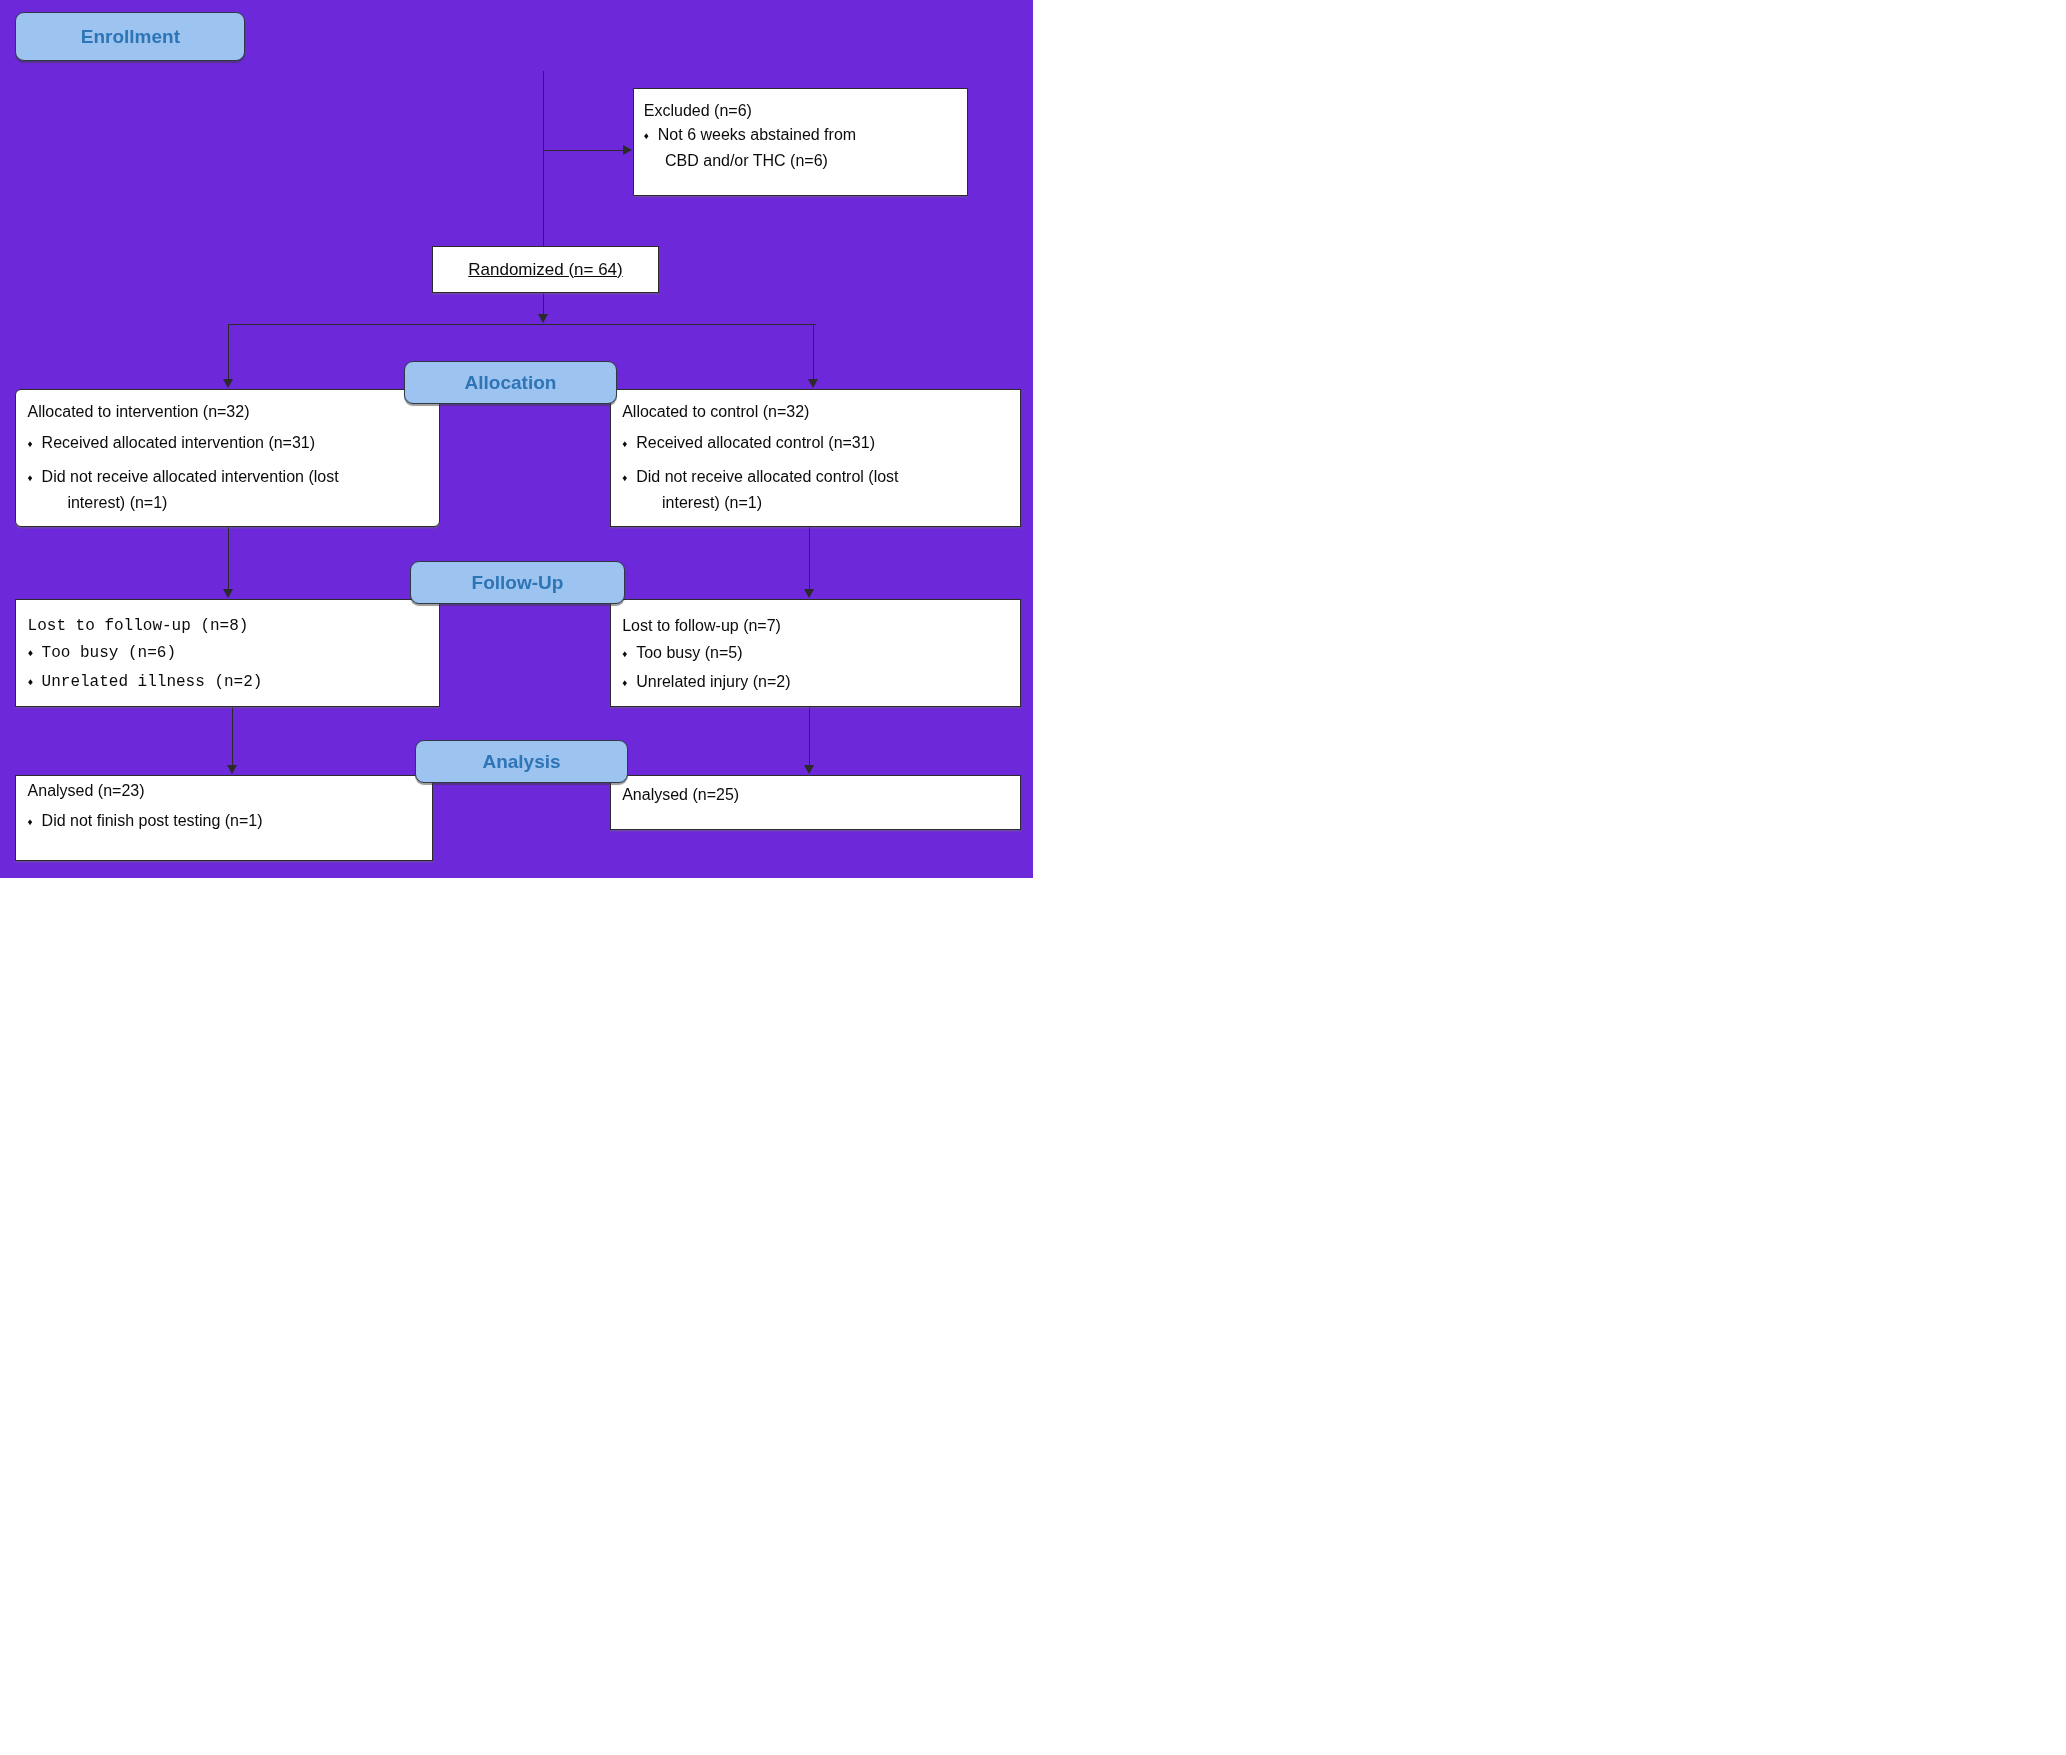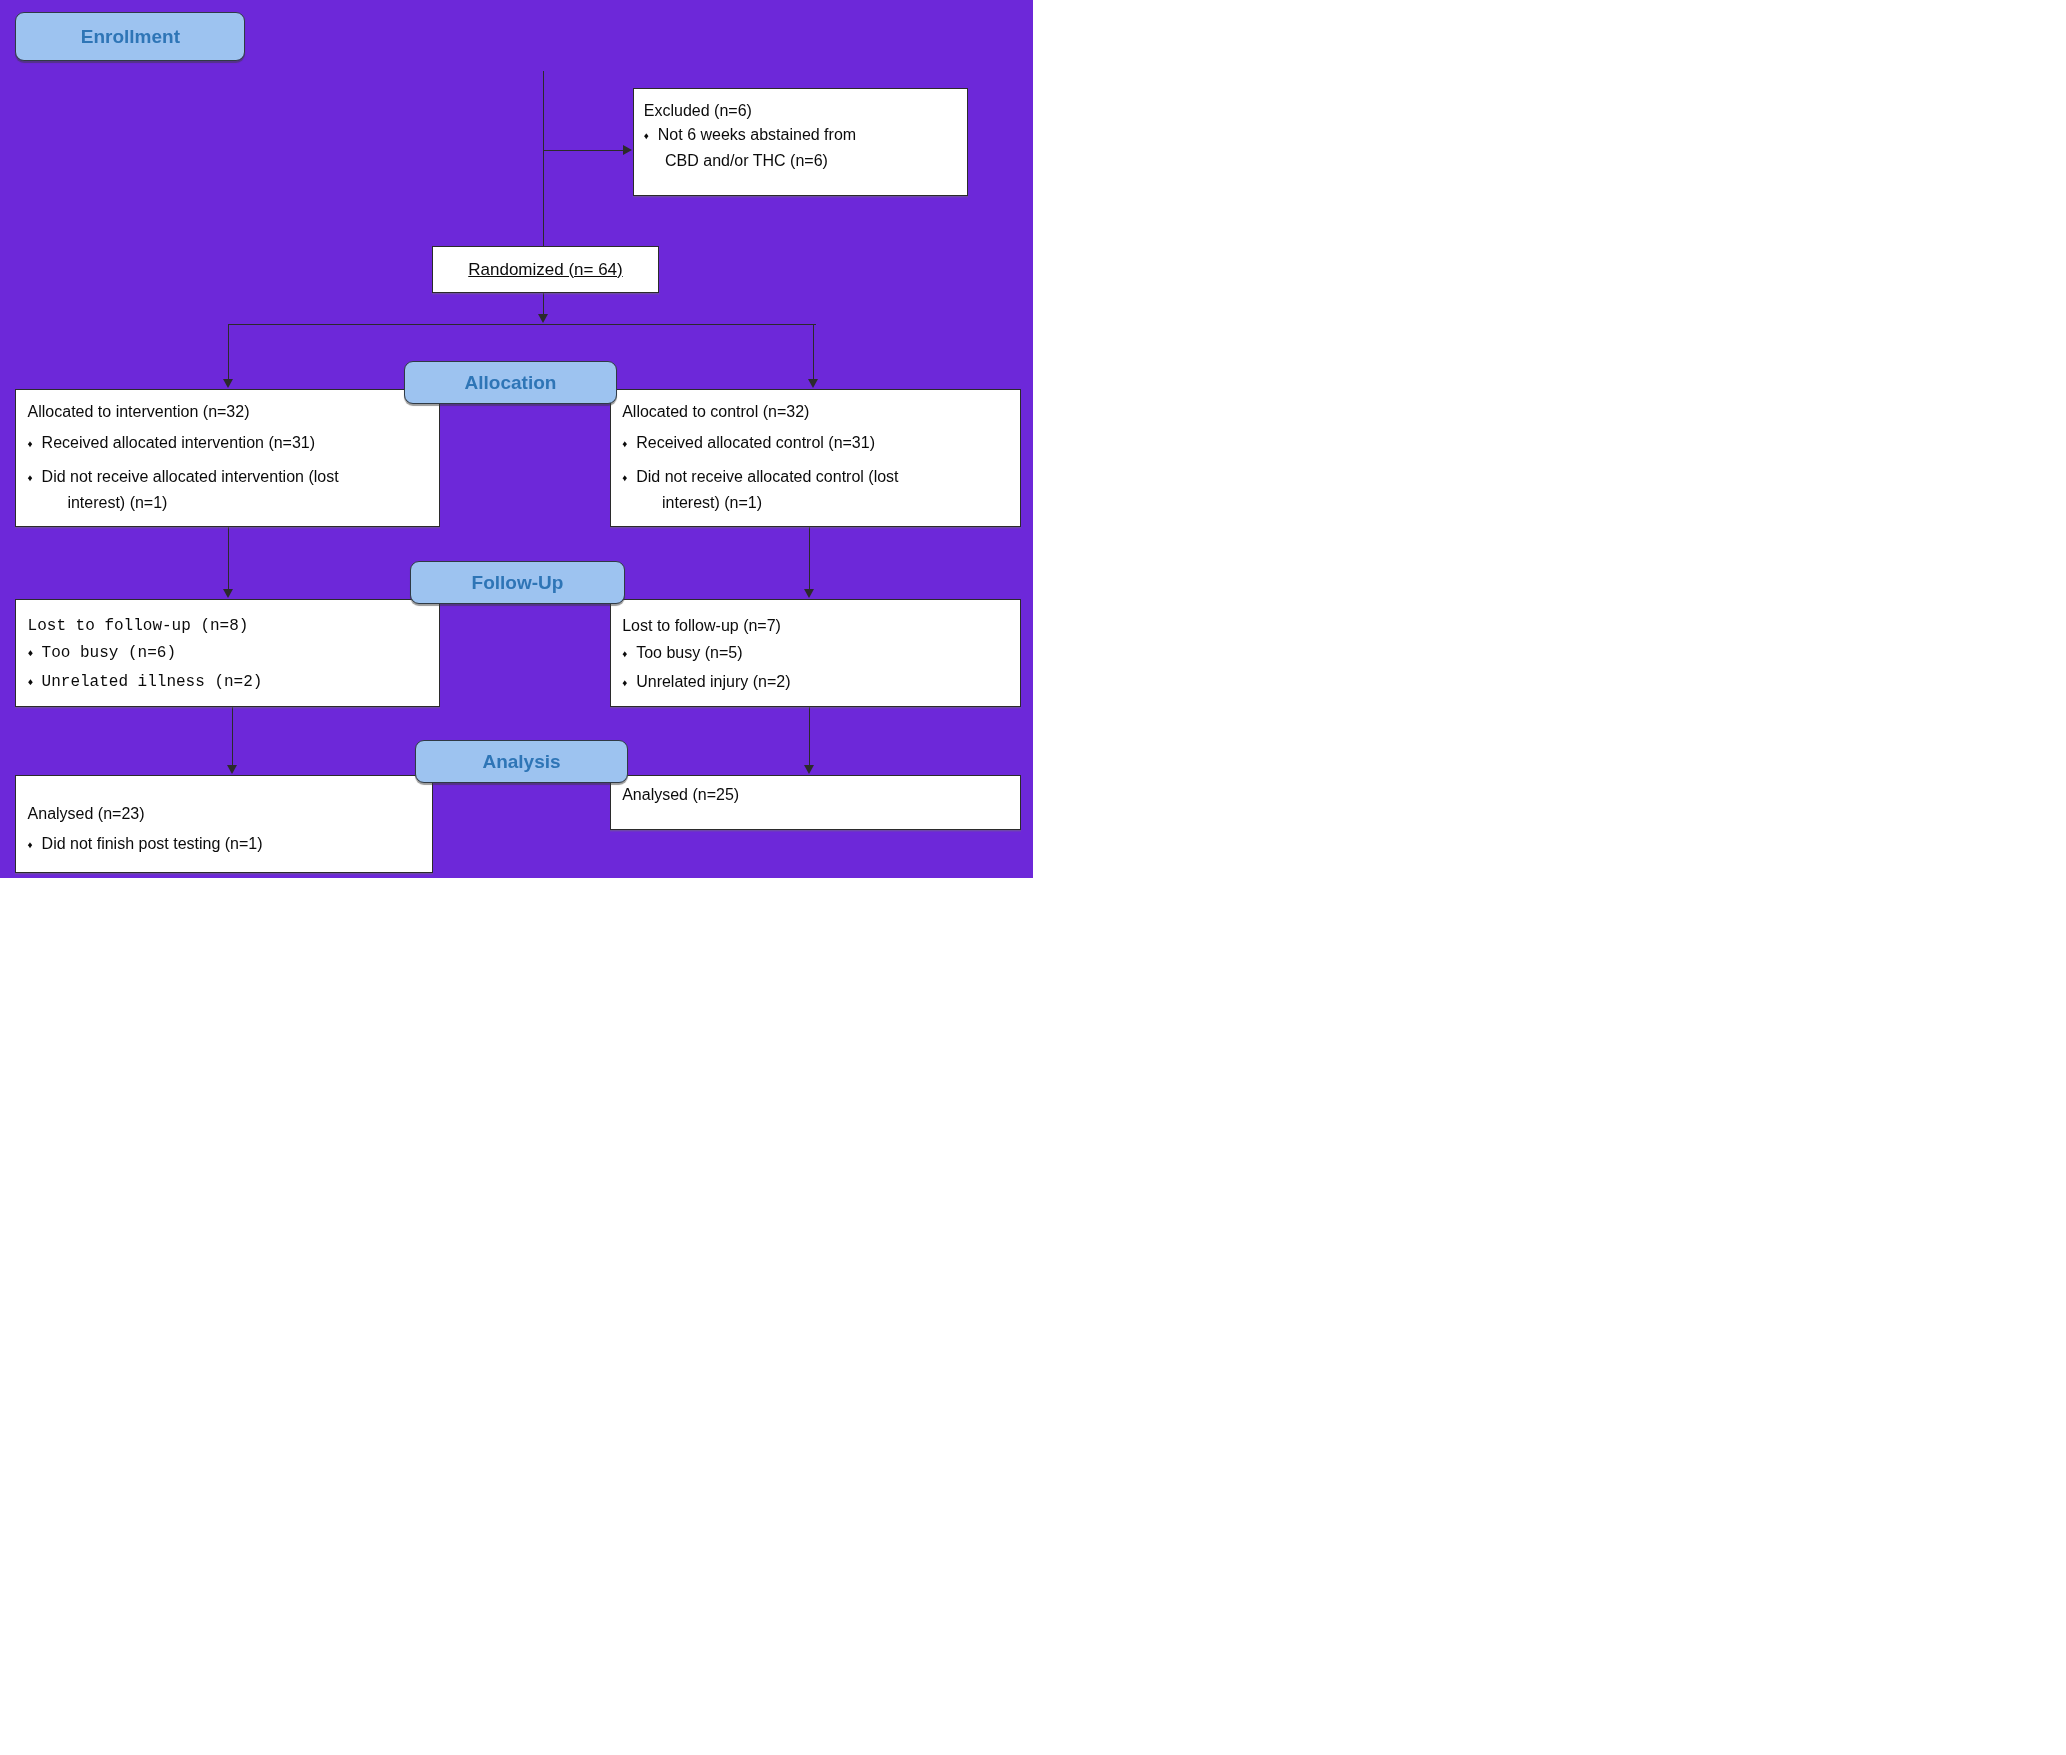--- a/index.html
+++ b/index.html
@@ -77,30 +77,30 @@
   #followup-badge{left:410px;top:561px;width:215px;height:43px;}
   #analysis-badge{left:415px;top:740px;width:213px;height:43px;}
 
   #box-assessed{left:397px;top:13.3px;width:298px;height:58px;}
   #box-excluded{left:633px;top:88px;width:335px;height:108px;padding-top:9.8px;}
   #box-excluded .title{padding-left:9.8px;}
   #box-excluded .bullet-row{padding-left:9.8px;}
   #box-excluded .cont-line{padding-left:31px;}
   #box-randomized{left:432px;top:246px;width:227px;height:47px;text-decoration:underline;}
 
-  #box-alloc-int{left:15.4px;top:389px;width:425px;height:138px;padding-top:9.8px;}
+  #box-alloc-int{left:15.4px;top:389px;width:425px;height:138px;padding-top:9.8px;border-radius:6px;}
   #box-alloc-ctl{left:610px;top:389px;width:411px;height:138px;padding-top:9.8px;}
   .alloc-b1{margin-top:7px;}
   .alloc-b2{margin-top:8.4px;}
 
   #box-fu-int{left:15.4px;top:599px;width:425px;height:108px;padding-top:14px;font-family:Liberation Mono, monospace;}
   #box-fu-ctl{left:610px;top:599px;width:411px;height:108px;padding-top:14px;}
   .fu-b{margin-top:2.8px;}
 
-  #box-an-int{left:15.4px;top:775px;width:418px;height:98px;padding-top:26px;}
+  #box-an-int{left:15.4px;top:775px;width:418px;height:86px;padding-top:3px;}
   #box-an-ctl{left:610px;top:775px;width:411px;height:55px;padding-top:7px;}
   .an-b{margin-top:5.6px;}
 
   #c-assessed-randomized{left:543px;top:71px;height:175px;}
   #c-excluded-branch{left:543px;top:150px;width:81px;}
   #a-excluded{left:623px;top:145px;}
   #c-randomized-split{left:543px;top:293px;height:26px;}
   #a-randomized{left:538px;top:314px;}
   #c-split{left:229px;top:324px;width:587px;}
   #c-split-left{left:228px;top:324px;height:56px;}

